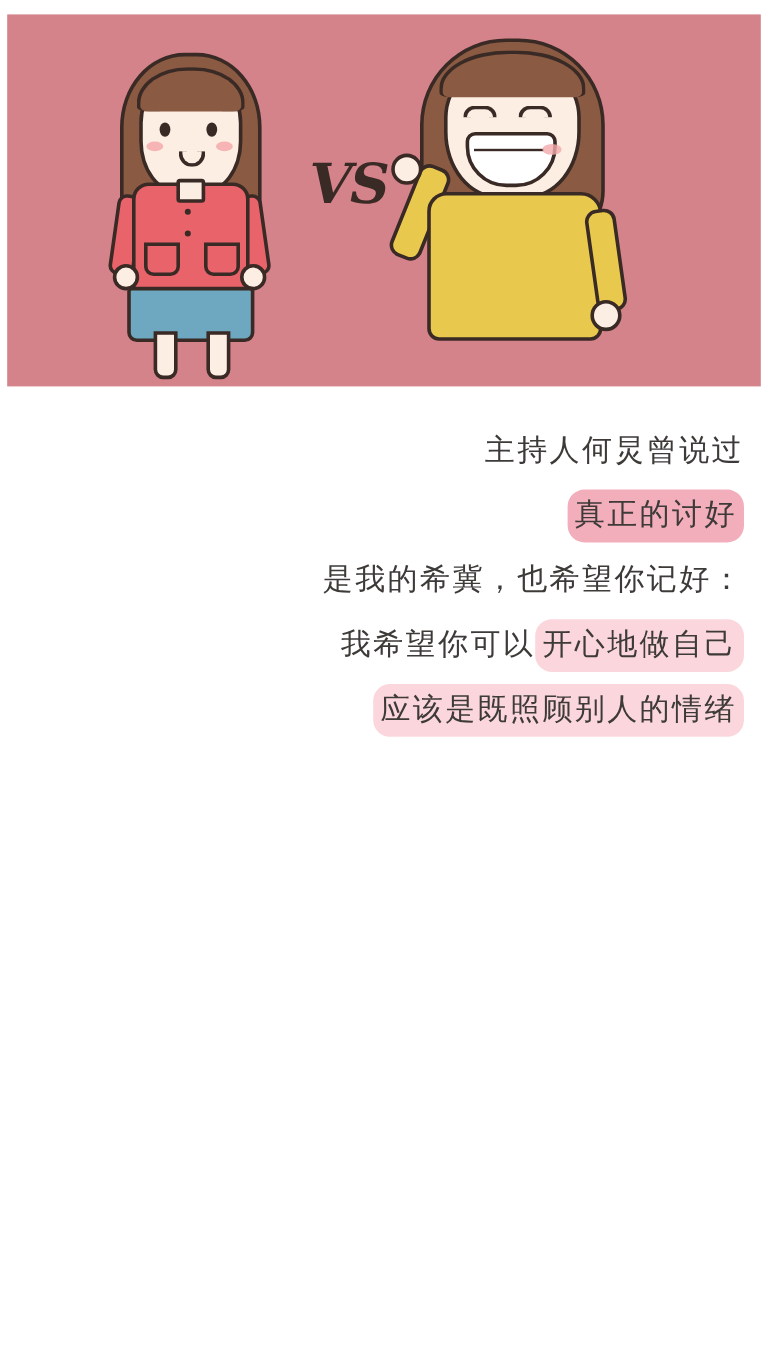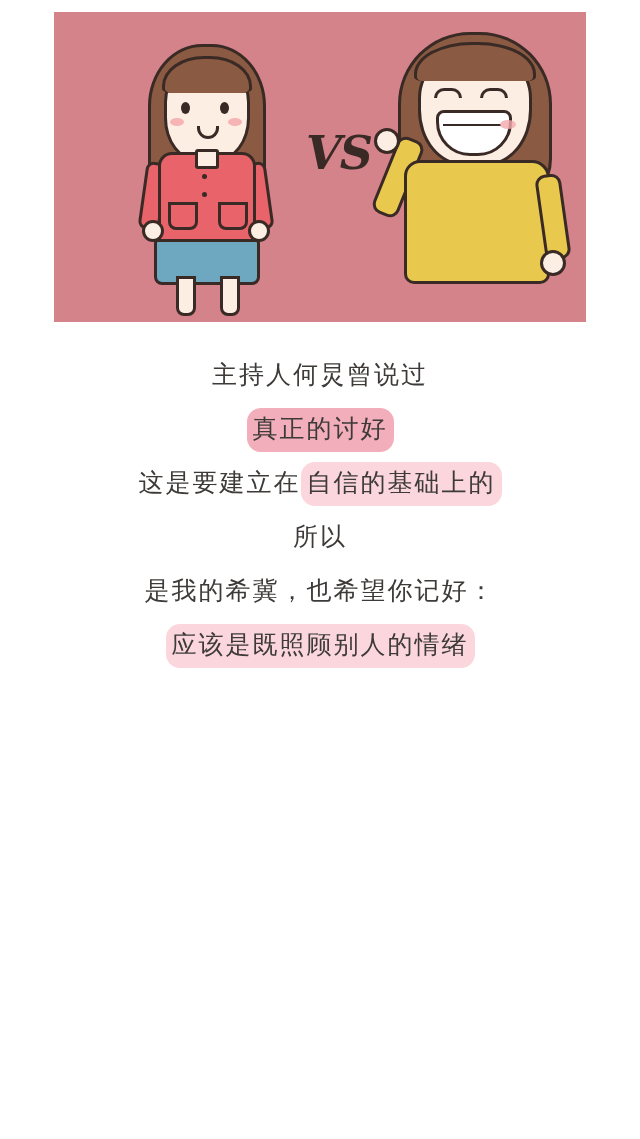--- a/index.html
+++ b/index.html
@@ -17,21 +17,21 @@
   #page {
     position: relative;
     width: 640px;
     height: 1139px;
     background: #ffffff;
   }
 
   
   .illustration {
     position: relative;
-    width: 532px;
+    width: 628px;
     height: 310px;
     margin: 12px auto 0 auto;
     background: #d4838a;
     overflow: hidden;
   }
 
   .vs-label {
     position: absolute;
     left: 252px;
     top: 118px;
@@ -327,21 +327,21 @@
     background: #fdeee3;
     border: 3px solid #3a2a25;
     border-radius: 50%;
   }
 
   
   .text-block {
     position: relative;
     margin: 26px auto 0 auto;
     width: 600px;
-    text-align: center;
+    text-align: right;
   }
   .line {
     position: relative;
     font-family: "DejaVu Sans", sans-serif;
     font-size: 25px;
     line-height: 54px;
     color: #3d3a38;
     letter-spacing: 2px;
     white-space: nowrap;
   }
@@ -424,34 +424,31 @@
     <div class="line">
       <span>主持人何炅曾说过</span>
     </div>
 
     <div class="line">
       <span class="hl strong">真正的讨好</span>
     </div>
 
 
 
-    <div class="line">
-      <span>这是要建立在</span><span class="hl light">自信的基础上的</span>
-    </div>
-
-    <div class="line">
-      <span>所以</span>
-    </div>
+
 
 
 
     <div class="line">
       <span>是我的希冀，也希望你记好：</span>
     </div>
 
+    <div class="line">
+      <span>我希望你可以</span><span class="hl light">开心地做自己</span>
+    </div>
 
 
 
     <div class="line">
       <span class="hl light">应该是既照顾别人的情绪</span>
     </div>
 
   </div>
 
 </div>

